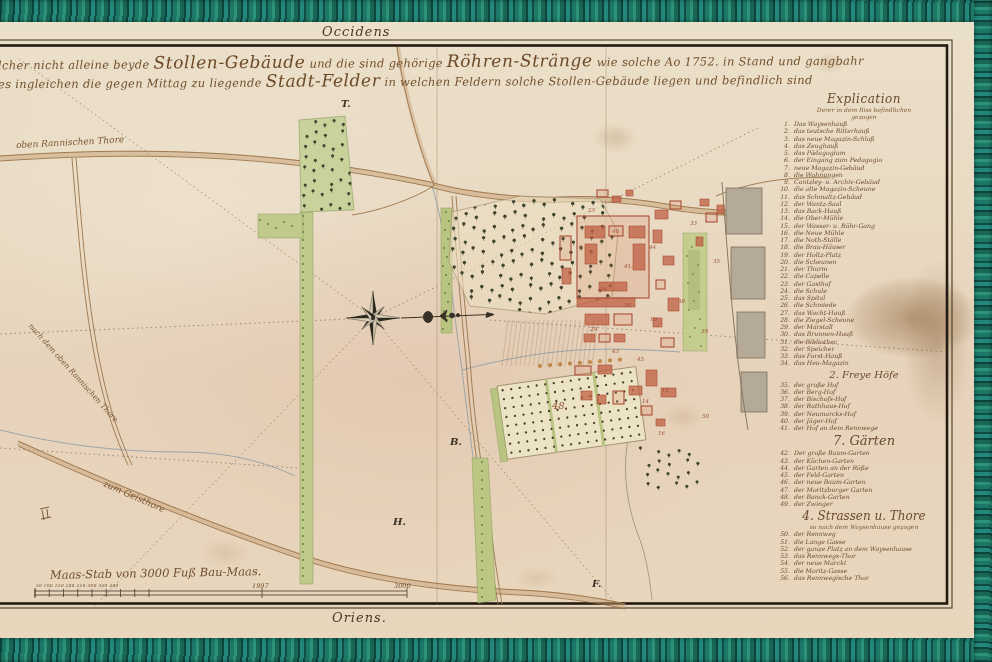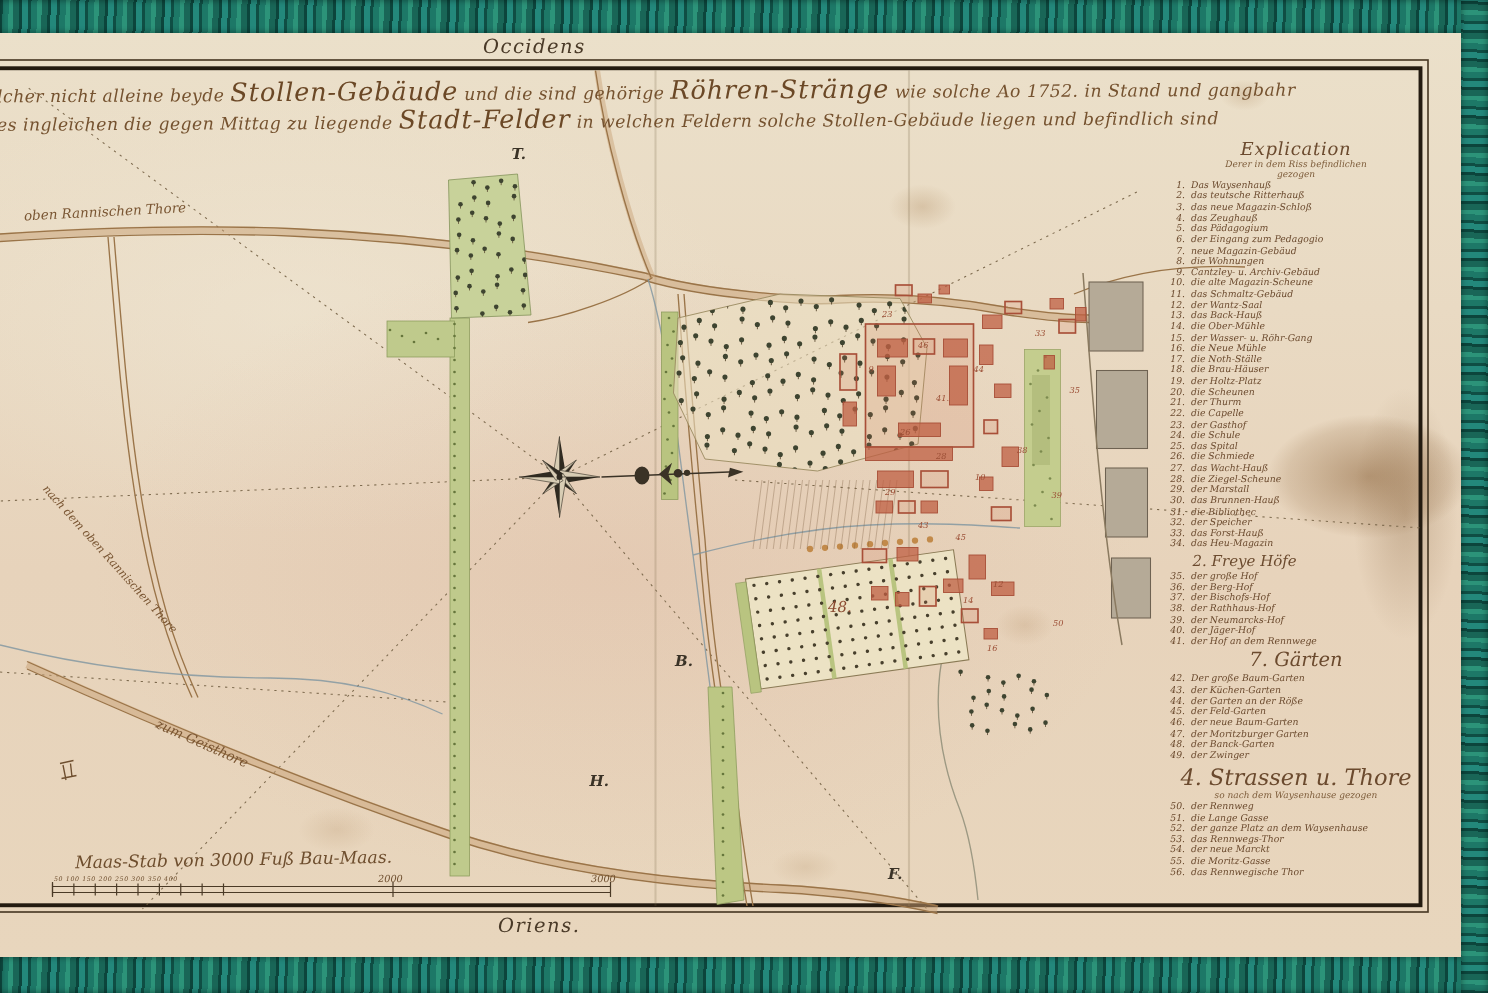--- a/index.html
+++ b/index.html
@@ -24,23 +24,23 @@
   .frame-thick{fill:none;stroke:#241b10;stroke-width:2.6;}
   .overlay{position:absolute;left:0;top:0;width:944px;height:662px;color:#6e4e2e;}
   .overlay > div{position:absolute;}
   .occidens,.oriens{font-style:italic;font-size:13px;color:#4a3a28;letter-spacing:1px;}
   .title-line{font-style:italic;font-size:11.5px;white-space:nowrap;color:#75522f;letter-spacing:.3px;}
   .tbig{font-size:17px;letter-spacing:.6px;color:#6b4826;}
   .legend{position:absolute;left:779px;top:92px;width:170px;font-style:italic;color:#6b4a2e;}
   .lg-title{font-size:12px;text-align:center;letter-spacing:.5px;}
   .lg-sub{font-size:6px;text-align:center;line-height:7px;color:#7d5c3a;}
   .lg-h0{font-size:15px;text-align:center;margin:3px 0 2px;}
-  .lg-h1{font-size:10px;text-align:left;margin:2px 16px 1px;}
+  .lg-h1{font-size:10px;text-align:center;margin:2px 16px 1px;}
   .lg-h2{font-size:13px;text-align:center;margin:2px 0 1px;}
-  .lg-h3{font-size:15px;text-align:center;margin:2px 0 0;}
+  .lg-h3{font-size:12px;text-align:center;margin:2px 0 0;}
   .lg-row{display:flex;line-height:7.25px;font-size:6.2px;white-space:nowrap;}
   .lg-n{width:11px;text-align:right;margin-right:4px;flex:none;color:#6b4a2e;}
   .map-label{position:absolute;font-style:italic;color:#7a5633;white-space:nowrap;transform-origin:left center;}
   .map-letter{position:absolute;font-size:10px;font-weight:bold;color:#3a3226;font-style:italic;}
   .map-number{position:absolute;font-size:5.5px;color:#9c4f36;font-style:italic;}
   .map-number.big{font-size:10px;color:#8a4a30;}
   .scale-label{font-style:italic;font-size:11.5px;color:#6e4e2e;transform:rotate(-1deg);}
   .scale-small{position:absolute;font-size:4.2px;color:#6e4e2e;letter-spacing:.4px;font-style:italic;}
   .scale-num{position:absolute;font-size:6.5px;color:#6e4e2e;font-style:italic;}
   
@@ -1164,21 +1164,21 @@
           </div>
           <div class="lg-row">
             <span class="lg-n">56.</span>
             <span class="lg-t">das Rennwegische Thor</span>
           </div>
         </div>
     </div>
 
     <div class="scale-label" style="left:50px;top:566px;">Maas-Stab von 3000 Fuß Bau-Maas.</div>
     <div class="scale-small" style="left:36px;top:583px;">50 100 150 200 250 300 350 400</div>
-    <div class="scale-num" style="left:252px;top:582px;">2000</div>
+    <div class="scale-num" style="left:252px;top:582px;">1997</div>
     <div class="scale-num" style="left:394px;top:582px;">3000</div>
 
     <div id="mapTexts">
         <div class="map-label" style="left: 16px; top: 140px; font-size: 9px; transform: rotate(-3deg);">oben Rannischen Thore</div>
         <div class="map-label" style="left: 30px; top: 320px; font-size: 7.5px; transform: rotate(48deg);">nach dem oben Rannischen Thore</div>
         <div class="map-label" style="left: 104px; top: 478px; font-size: 9px; transform: rotate(24deg);">zum Geisthore</div>
         <div class="map-letter" style="left: 341px; top: 98px;">T.</div>
         <div class="map-letter" style="left: 393px; top: 516px;">H.</div>
         <div class="map-letter" style="left: 592px; top: 578px;">F.</div>
         <div class="map-letter" style="left: 450px; top: 436px;">B.</div>

